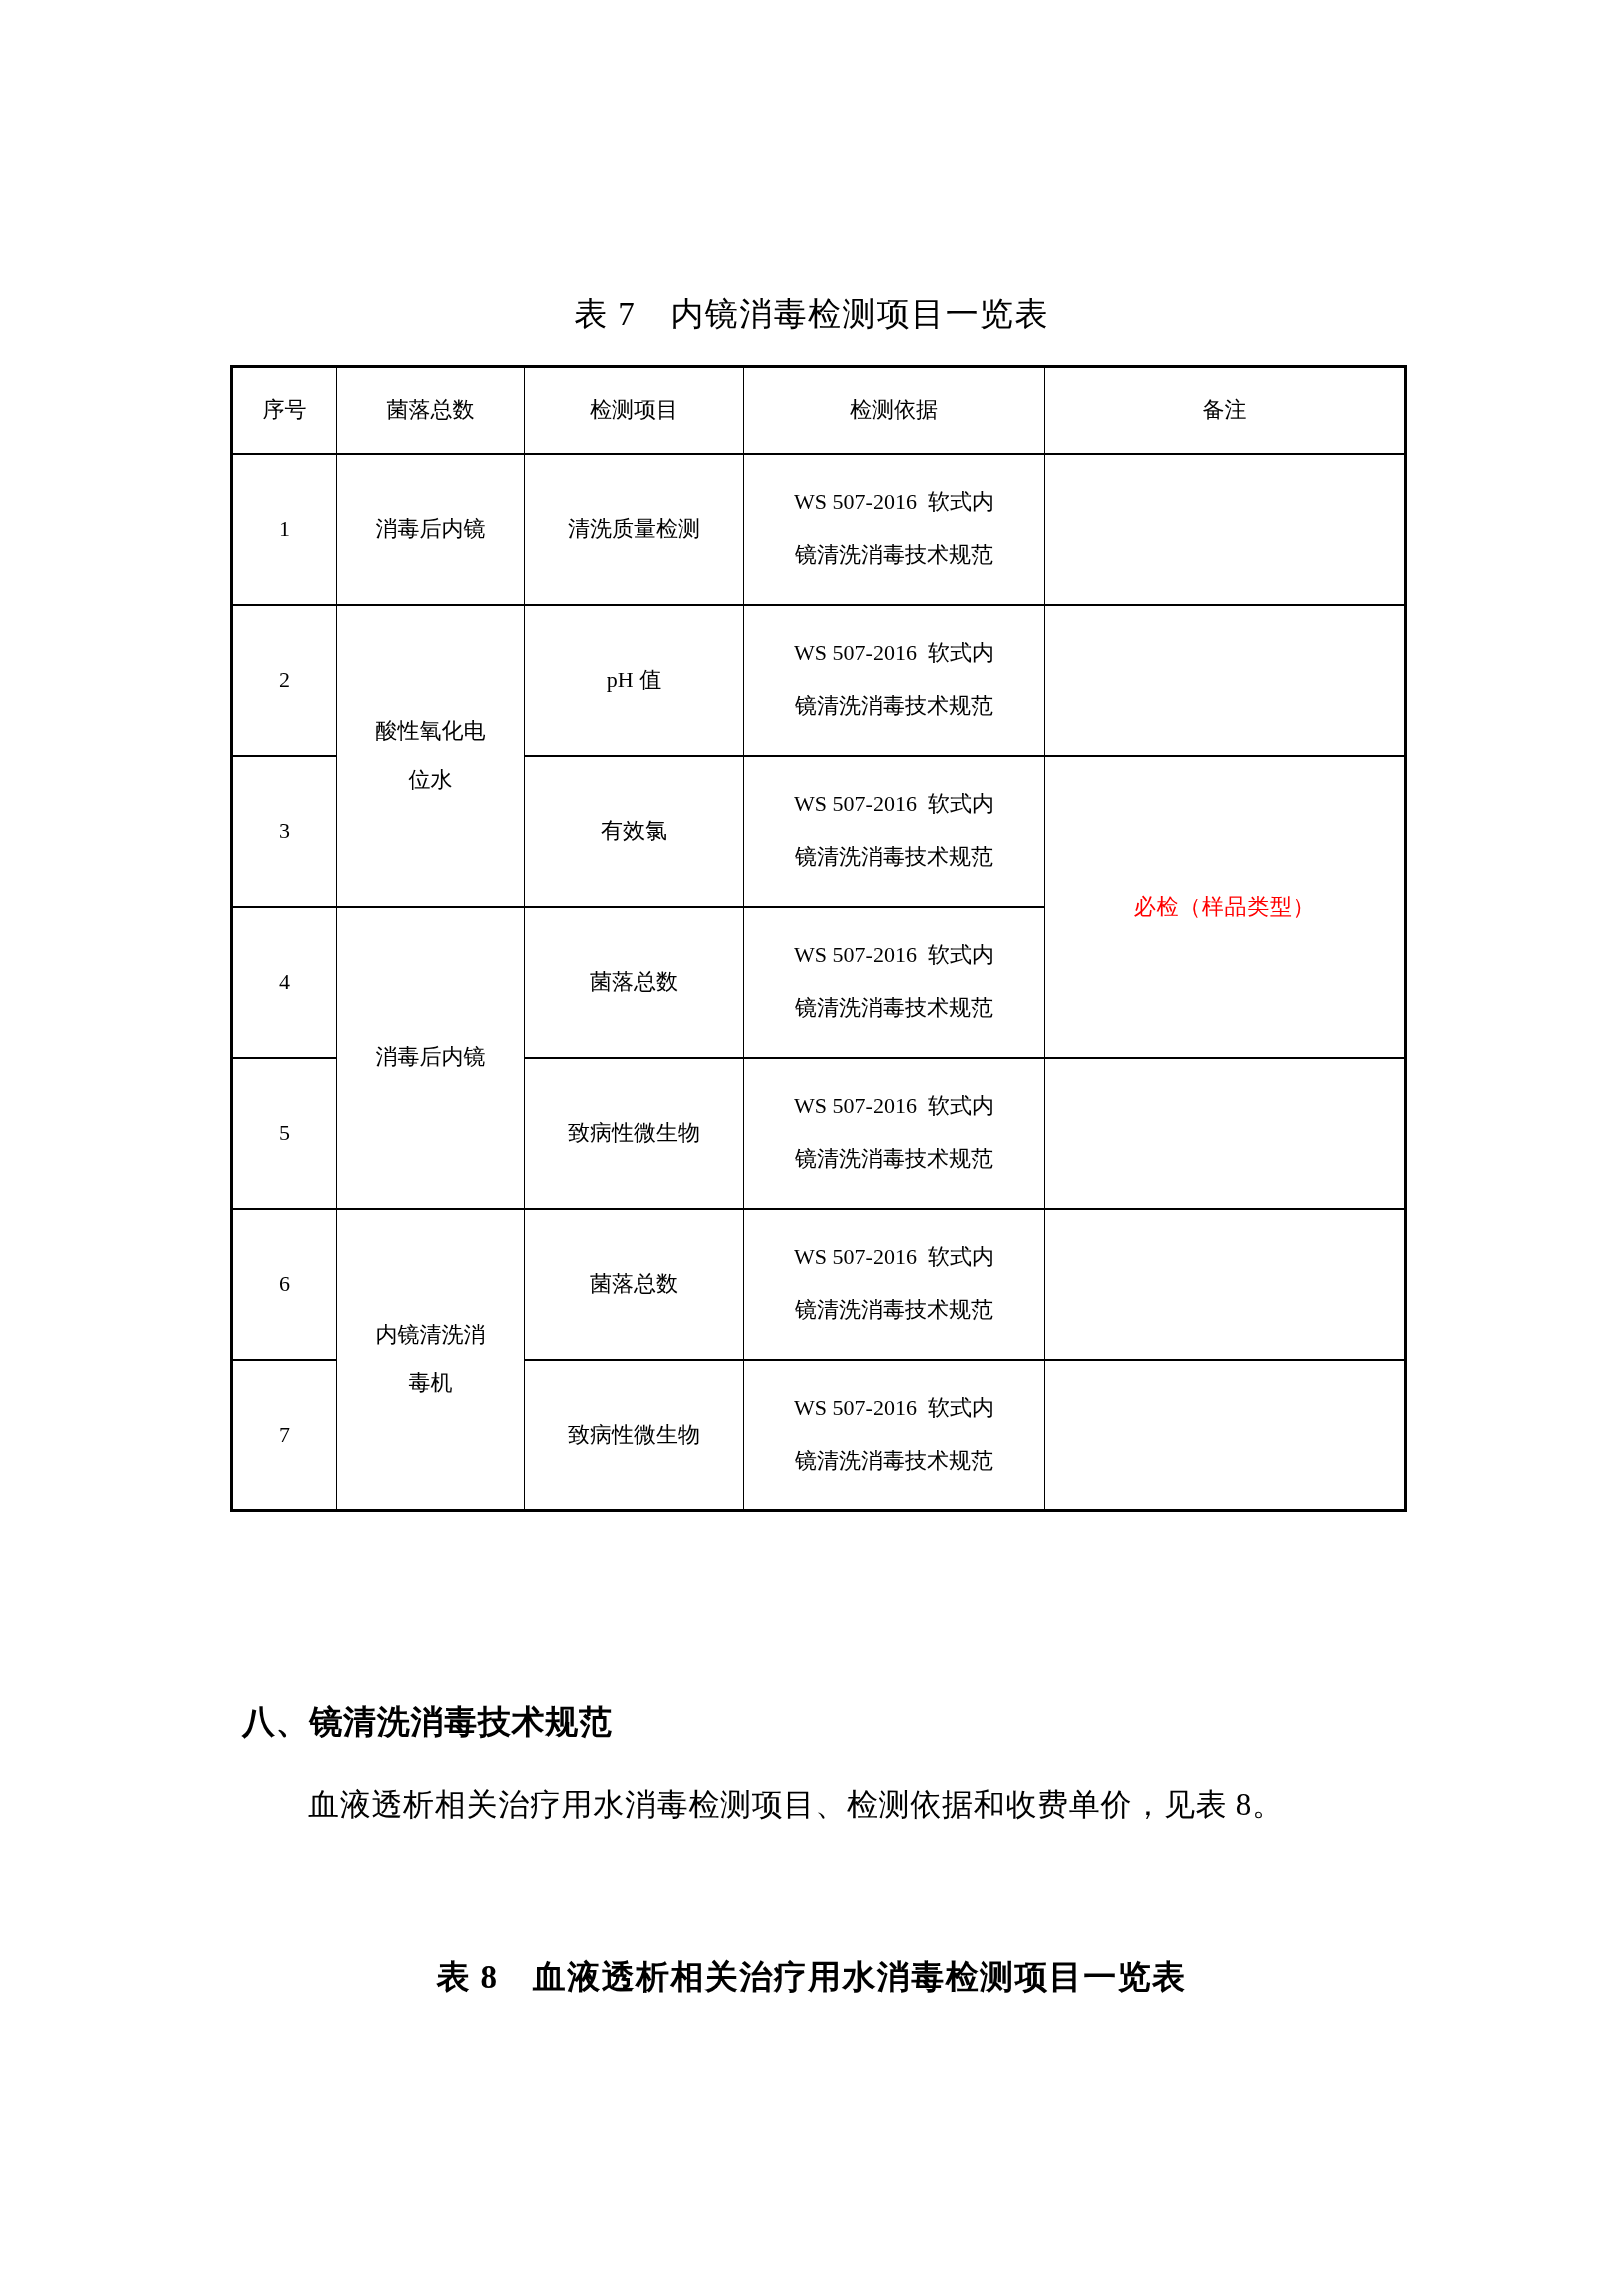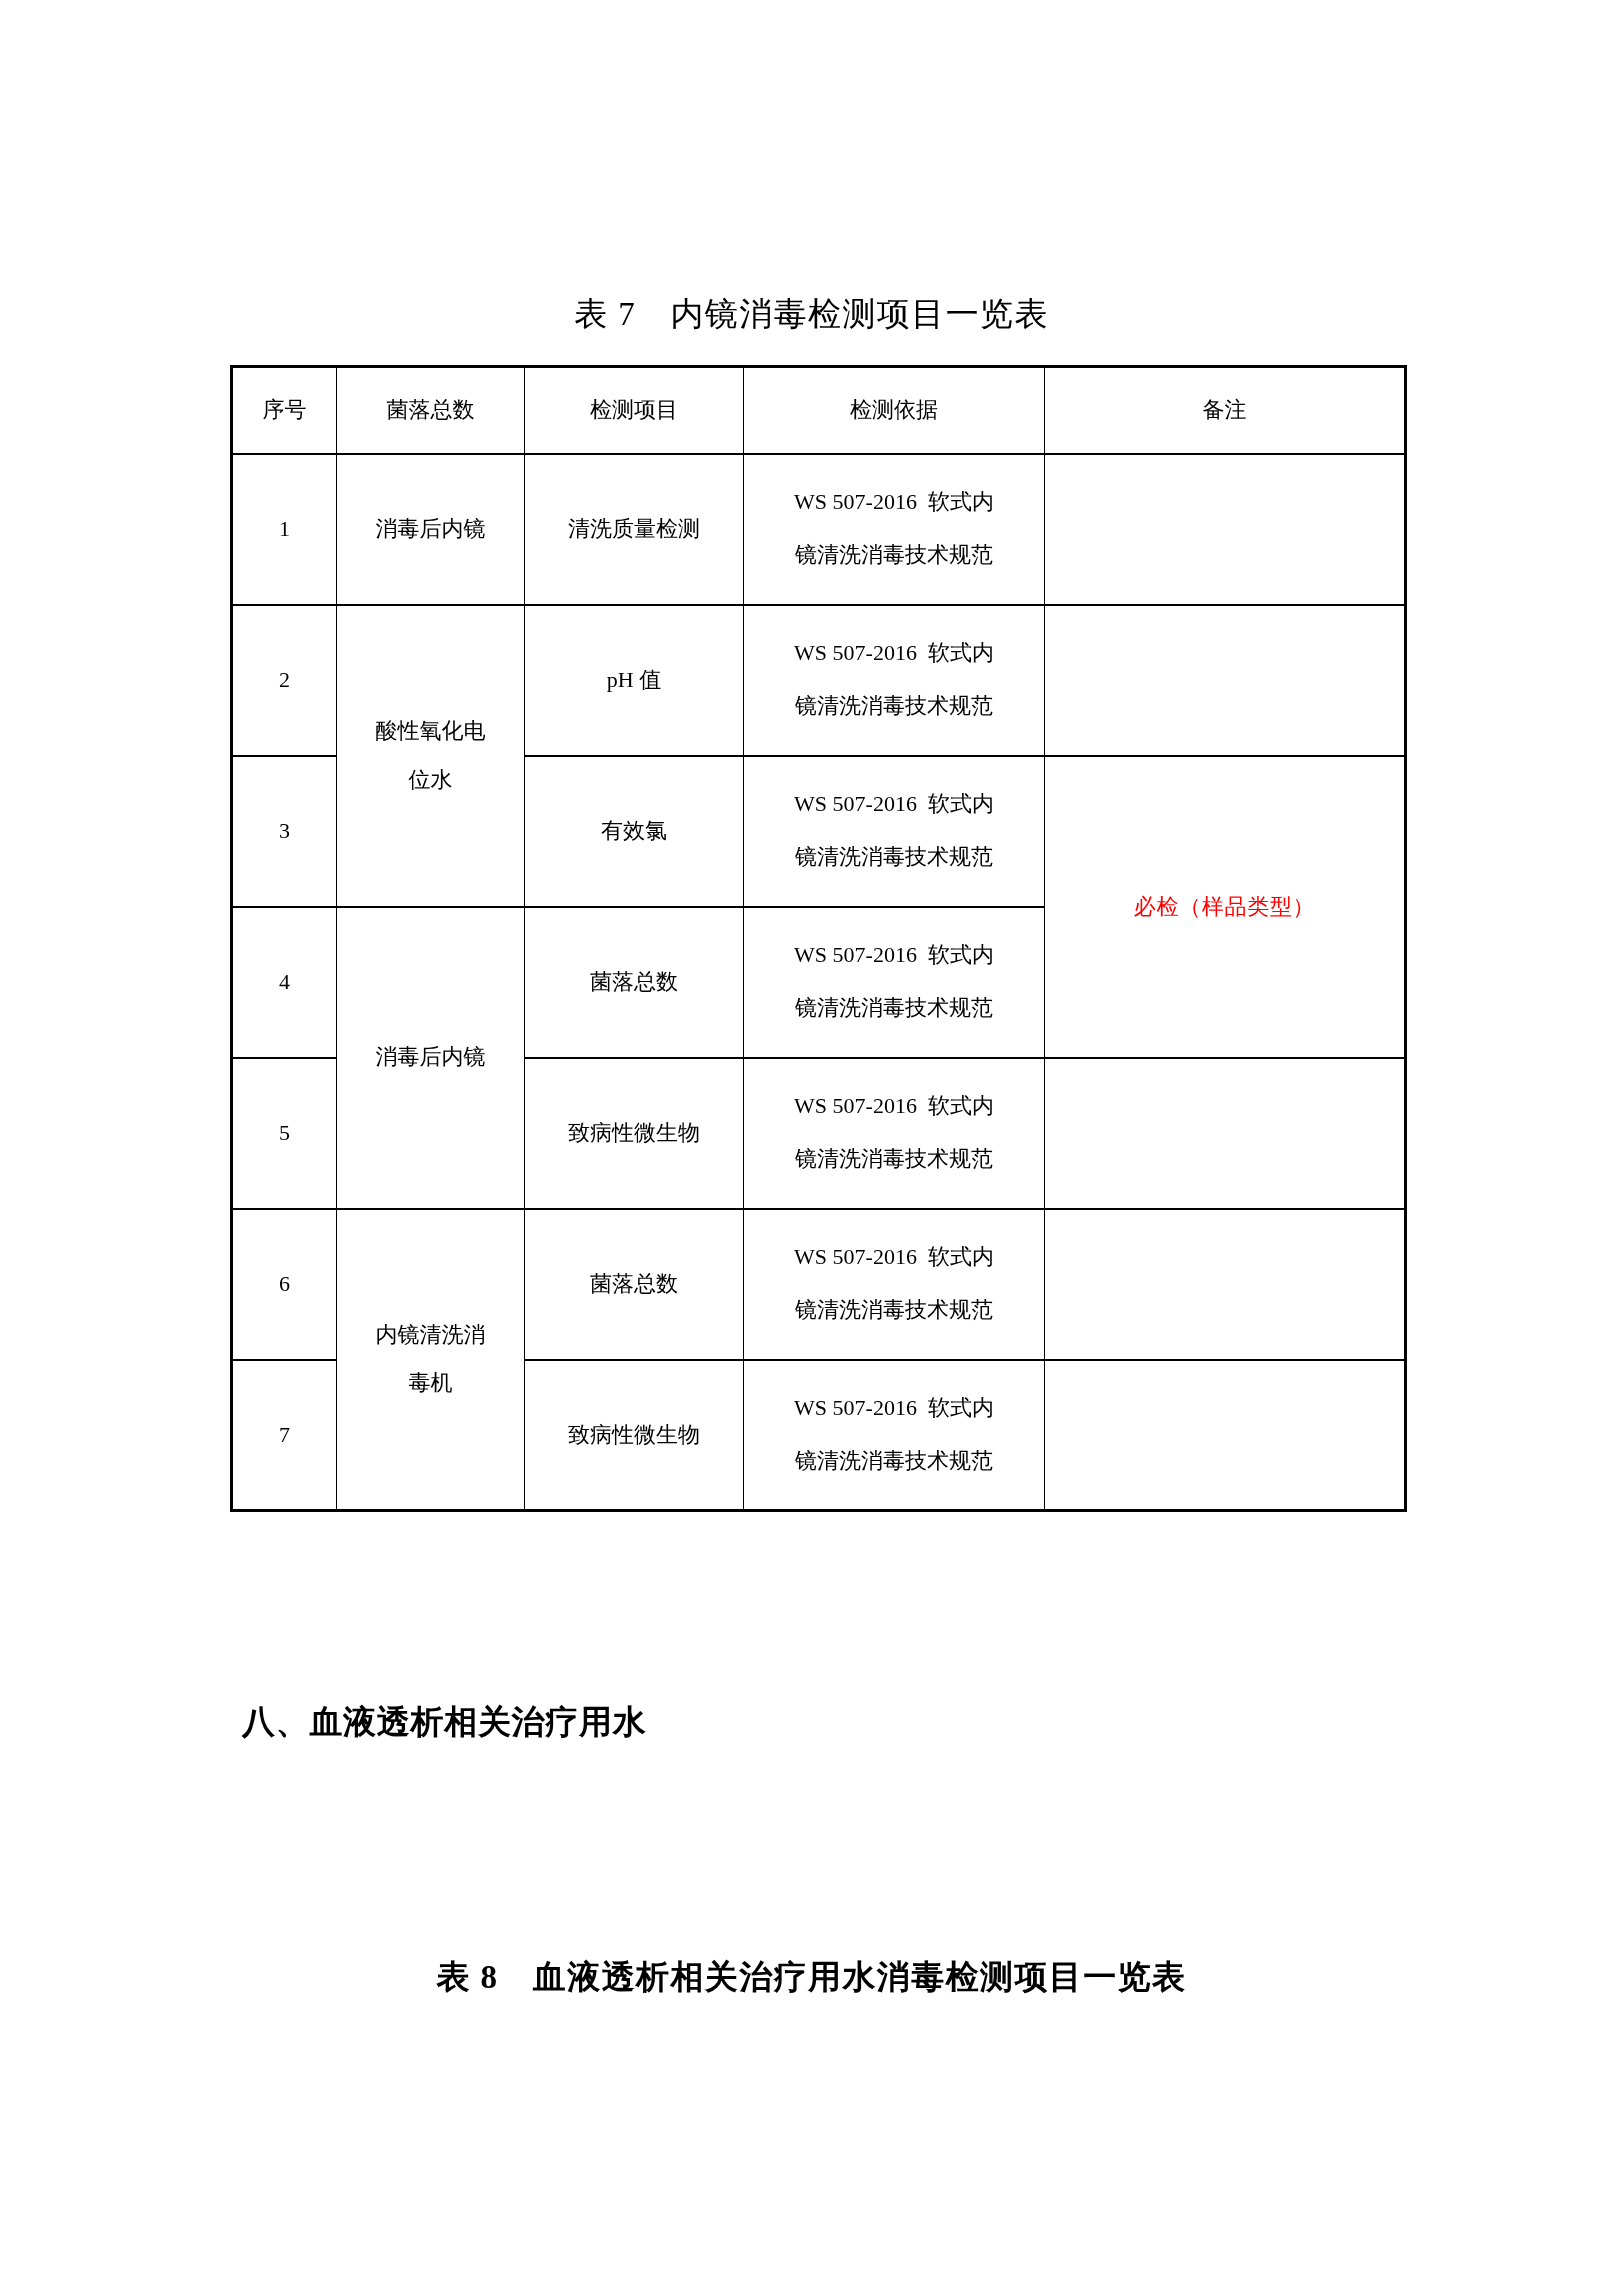--- a/index.html
+++ b/index.html
@@ -153,19 +153,20 @@
       <tr class="row">
         <td>7</td>
         <td>致病性微生物</td>
         <td class="basis">WS 507-2016  软式内
 镜清洗消毒技术规范</td>
         <td></td>
       </tr>
     </tbody>
   </table>
 
-  <div class="section-heading">八、血液透析相关治疗用水</div>
+  <div class="section-heading">八、镜清洗消毒技术规范</div>
 
+  <div class="section-paragraph">血液透析相关治疗用水消毒检测项目、检测依据和收费单价，见表 8。</div>
 
   <div class="t8-title">表 8　血液透析相关治疗用水消毒检测项目一览表</div>
 
 </div>
 
 
 </body></html>

